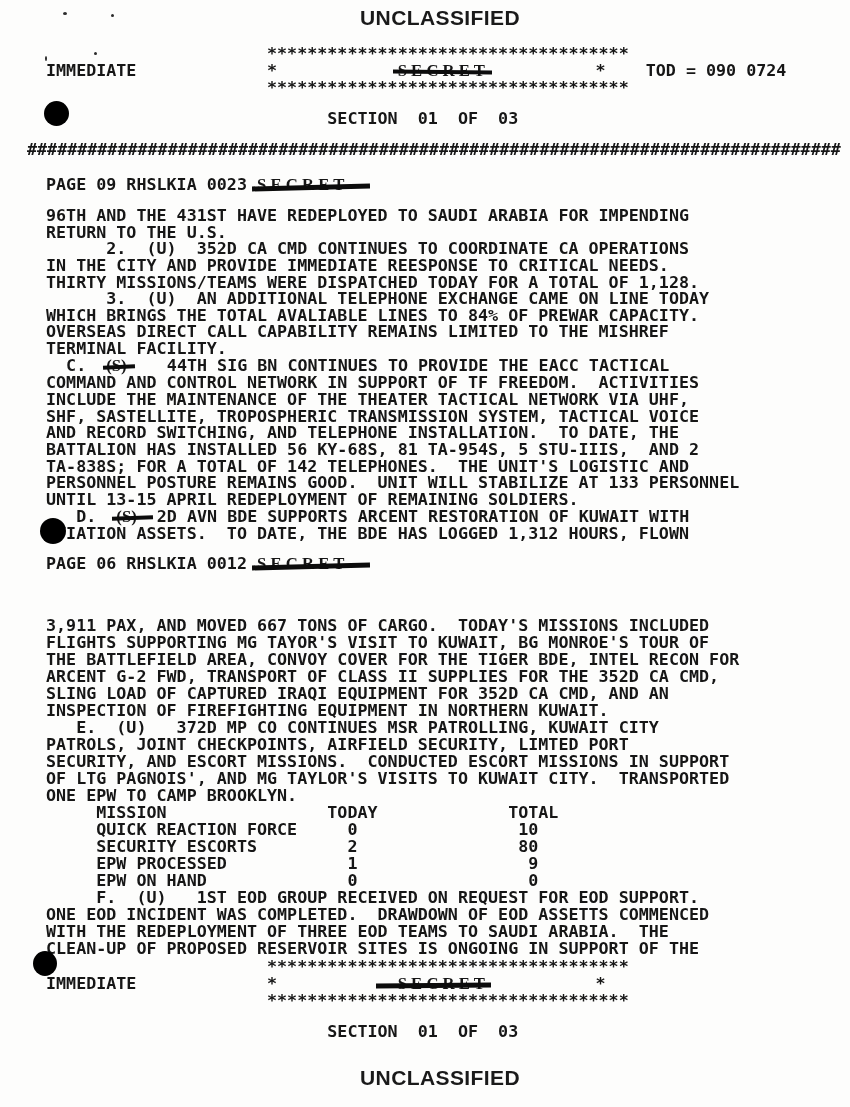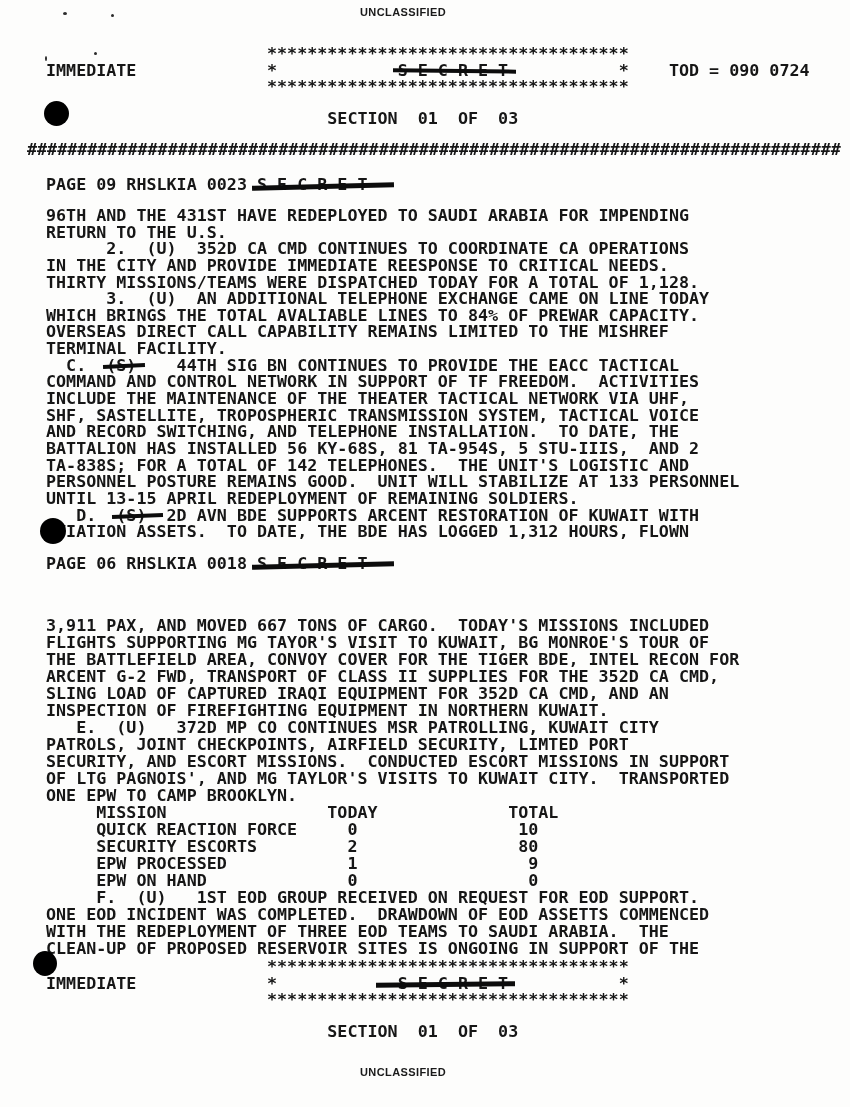--- a/index.html
+++ b/index.html
@@ -19,26 +19,26 @@
     line-height:16.64px;
     white-space:pre;
     letter-spacing:0;
   }
   .mono6{line-height:17px;margin-top:26px;}
   .ln{white-space:pre;}
   .sans{
     position:absolute;
     font-family:"Liberation Sans",sans-serif;
     font-weight:700;
-    font-size:11px;
+    font-size:21px;
     letter-spacing:0.4px;
     color:#1a1a1a;
   }
   
-  .sk{position:relative;display:inline-block;}
+  .sk{position:relative;display:inline-block;font-family:Liberation Serif, serif;}
   .sk::after{
     content:"";position:absolute;background:#0c0c0c;
     height:4px;top:46%;left:-3px;right:-4px;
     transform:rotate(-0.8deg);
   }
   .sk-top::after{height:4px;left:-5px;right:-7px;transform:rotate(0.6deg);}
   .sk-btm::after{height:5px;left:-22px;right:-6px;transform:rotate(-0.6deg);}
   .sk-hdr::after{height:4.5px;left:-5px;right:-26px;transform:rotate(-1.4deg);}
   .sk-s::after{height:4px;left:-3px;right:-9px;top:42%;transform:rotate(-3deg);}
   .sk-d::after{height:4px;left:-4px;right:-17px;top:42%;transform:rotate(-2deg);}
@@ -65,21 +65,21 @@
   <div class="mono" style="left:46px;top:110px;">                            SECTION  01  OF  03</div>
 
   <div class="mono" style="left:27px;top:141px;">#################################################################################</div>
 
   <div class="mono" style="left:46px;top:176px;"><div class="ln"><span>PAGE 09 RHSLKIA 0023 </span><span class="sk sk-hdr">S E C R E T</span></div></div>
 
   <div class="mono" style="left:46px;top:207px;"><div class="ln"><span>96TH AND THE 431ST HAVE REDEPLOYED TO SAUDI ARABIA FOR IMPENDING</span></div><div class="ln"><span>RETURN TO THE U.S.</span></div><div class="ln"><span>      2.  (U)  352D CA CMD CONTINUES TO COORDINATE CA OPERATIONS</span></div><div class="ln"><span>IN THE CITY AND PROVIDE IMMEDIATE REESPONSE TO CRITICAL NEEDS.</span></div><div class="ln"><span>THIRTY MISSIONS/TEAMS WERE DISPATCHED TODAY FOR A TOTAL OF 1,128.</span></div><div class="ln"><span>      3.  (U)  AN ADDITIONAL TELEPHONE EXCHANGE CAME ON LINE TODAY</span></div><div class="ln"><span>WHICH BRINGS THE TOTAL AVALIABLE LINES TO 84% OF PREWAR CAPACITY.</span></div><div class="ln"><span>OVERSEAS DIRECT CALL CAPABILITY REMAINS LIMITED TO THE MISHREF</span></div><div class="ln"><span>TERMINAL FACILITY.</span></div><div class="ln"><span>  C.  </span><span class="sk sk-s">(S)</span><span>    44TH SIG BN CONTINUES TO PROVIDE THE EACC TACTICAL</span></div><div class="ln"><span>COMMAND AND CONTROL NETWORK IN SUPPORT OF TF FREEDOM.  ACTIVITIES</span></div><div class="ln"><span>INCLUDE THE MAINTENANCE OF THE THEATER TACTICAL NETWORK VIA UHF,</span></div><div class="ln"><span>SHF, SASTELLITE, TROPOSPHERIC TRANSMISSION SYSTEM, TACTICAL VOICE</span></div><div class="ln"><span>AND RECORD SWITCHING, AND TELEPHONE INSTALLATION.  TO DATE, THE</span></div><div class="ln"><span>BATTALION HAS INSTALLED 56 KY-68S, 81 TA-954S, 5 STU-IIIS,  AND 2</span></div><div class="ln"><span>TA-838S; FOR A TOTAL OF 142 TELEPHONES.  THE UNIT'S LOGISTIC AND</span></div><div class="ln"><span>PERSONNEL POSTURE REMAINS GOOD.  UNIT WILL STABILIZE AT 133 PERSONNEL</span></div><div class="ln"><span>UNTIL 13-15 APRIL REDEPLOYMENT OF REMAINING SOLDIERS.</span></div><div class="ln"><span>   D.  </span><span class="sk sk-d">(S)</span><span>  2D AVN BDE SUPPORTS ARCENT RESTORATION OF KUWAIT WITH</span></div><div class="ln"><span>AVIATION ASSETS.  TO DATE, THE BDE HAS LOGGED 1,312 HOURS, FLOWN</span></div></div>
 
   <div class="dot" style="left:40px;top:518px;width:26px;height:26px;"></div>
 
-  <div class="mono" style="left:46px;top:555px;"><div class="ln"><span>PAGE 06 RHSLKIA 0018 </span><span class="sk sk-hdr">S E C R E T</span></div></div>
+  <div class="mono" style="left:46px;top:555px;"><div class="ln"><span>PAGE 06 RHSLKIA 0012 </span><span class="sk sk-hdr">S E C R E T</span></div></div>
 
   <div class="mono mono6" style="left:46px;top:591px;"><div class="ln"><span>3,911 PAX, AND MOVED 667 TONS OF CARGO.  TODAY'S MISSIONS INCLUDED</span></div><div class="ln"><span>FLIGHTS SUPPORTING MG TAYOR'S VISIT TO KUWAIT, BG MONROE'S TOUR OF</span></div><div class="ln"><span>THE BATTLEFIELD AREA, CONVOY COVER FOR THE TIGER BDE, INTEL RECON FOR</span></div><div class="ln"><span>ARCENT G-2 FWD, TRANSPORT OF CLASS II SUPPLIES FOR THE 352D CA CMD,</span></div><div class="ln"><span>SLING LOAD OF CAPTURED IRAQI EQUIPMENT FOR 352D CA CMD, AND AN</span></div><div class="ln"><span>INSPECTION OF FIREFIGHTING EQUIPMENT IN NORTHERN KUWAIT.</span></div><div class="ln"><span>   E.  (U)   372D MP CO CONTINUES MSR PATROLLING, KUWAIT CITY</span></div><div class="ln"><span>PATROLS, JOINT CHECKPOINTS, AIRFIELD SECURITY, LIMTED PORT</span></div><div class="ln"><span>SECURITY, AND ESCORT MISSIONS.  CONDUCTED ESCORT MISSIONS IN SUPPORT</span></div><div class="ln"><span>OF LTG PAGNOIS', AND MG TAYLOR'S VISITS TO KUWAIT CITY.  TRANSPORTED</span></div><div class="ln"><span>ONE EPW TO CAMP BROOKLYN.</span></div><div class="ln"><span>     MISSION                TODAY             TOTAL</span></div><div class="ln"><span>     QUICK REACTION FORCE     0                10</span></div><div class="ln"><span>     SECURITY ESCORTS         2                80</span></div><div class="ln"><span>     EPW PROCESSED            1                 9</span></div><div class="ln"><span>     EPW ON HAND              0                 0</span></div><div class="ln"><span>     F.  (U)   1ST EOD GROUP RECEIVED ON REQUEST FOR EOD SUPPORT.</span></div><div class="ln"><span>ONE EOD INCIDENT WAS COMPLETED.  DRAWDOWN OF EOD ASSETTS COMMENCED</span></div><div class="ln"><span>WITH THE REDEPLOYMENT OF THREE EOD TEAMS TO SAUDI ARABIA.  THE</span></div><div class="ln"><span>CLEAN-UP OF PROPOSED RESERVOIR SITES IS ONGOING IN SUPPORT OF THE</span></div></div>
 
   <div class="dot" style="left:33px;top:951px;width:24px;height:25px;"></div>
 
   <div class="mono" style="left:46px;top:958px;"><div class="ln"><span>                      </span><span>************************************</span></div><div class="ln"><span>IMMEDIATE</span><span>             </span><span>*</span><span>            </span><span class="sk sk-btm">S E C R E T</span><span>           </span><span>*</span></div><div class="ln"><span>                      </span><span>************************************</span></div></div>
 
   <div class="mono" style="left:46px;top:1023px;">                            SECTION  01  OF  03</div>
 
   <div class="sans" style="left:360px;top:1066px;">UNCLASSIFIED</div>

